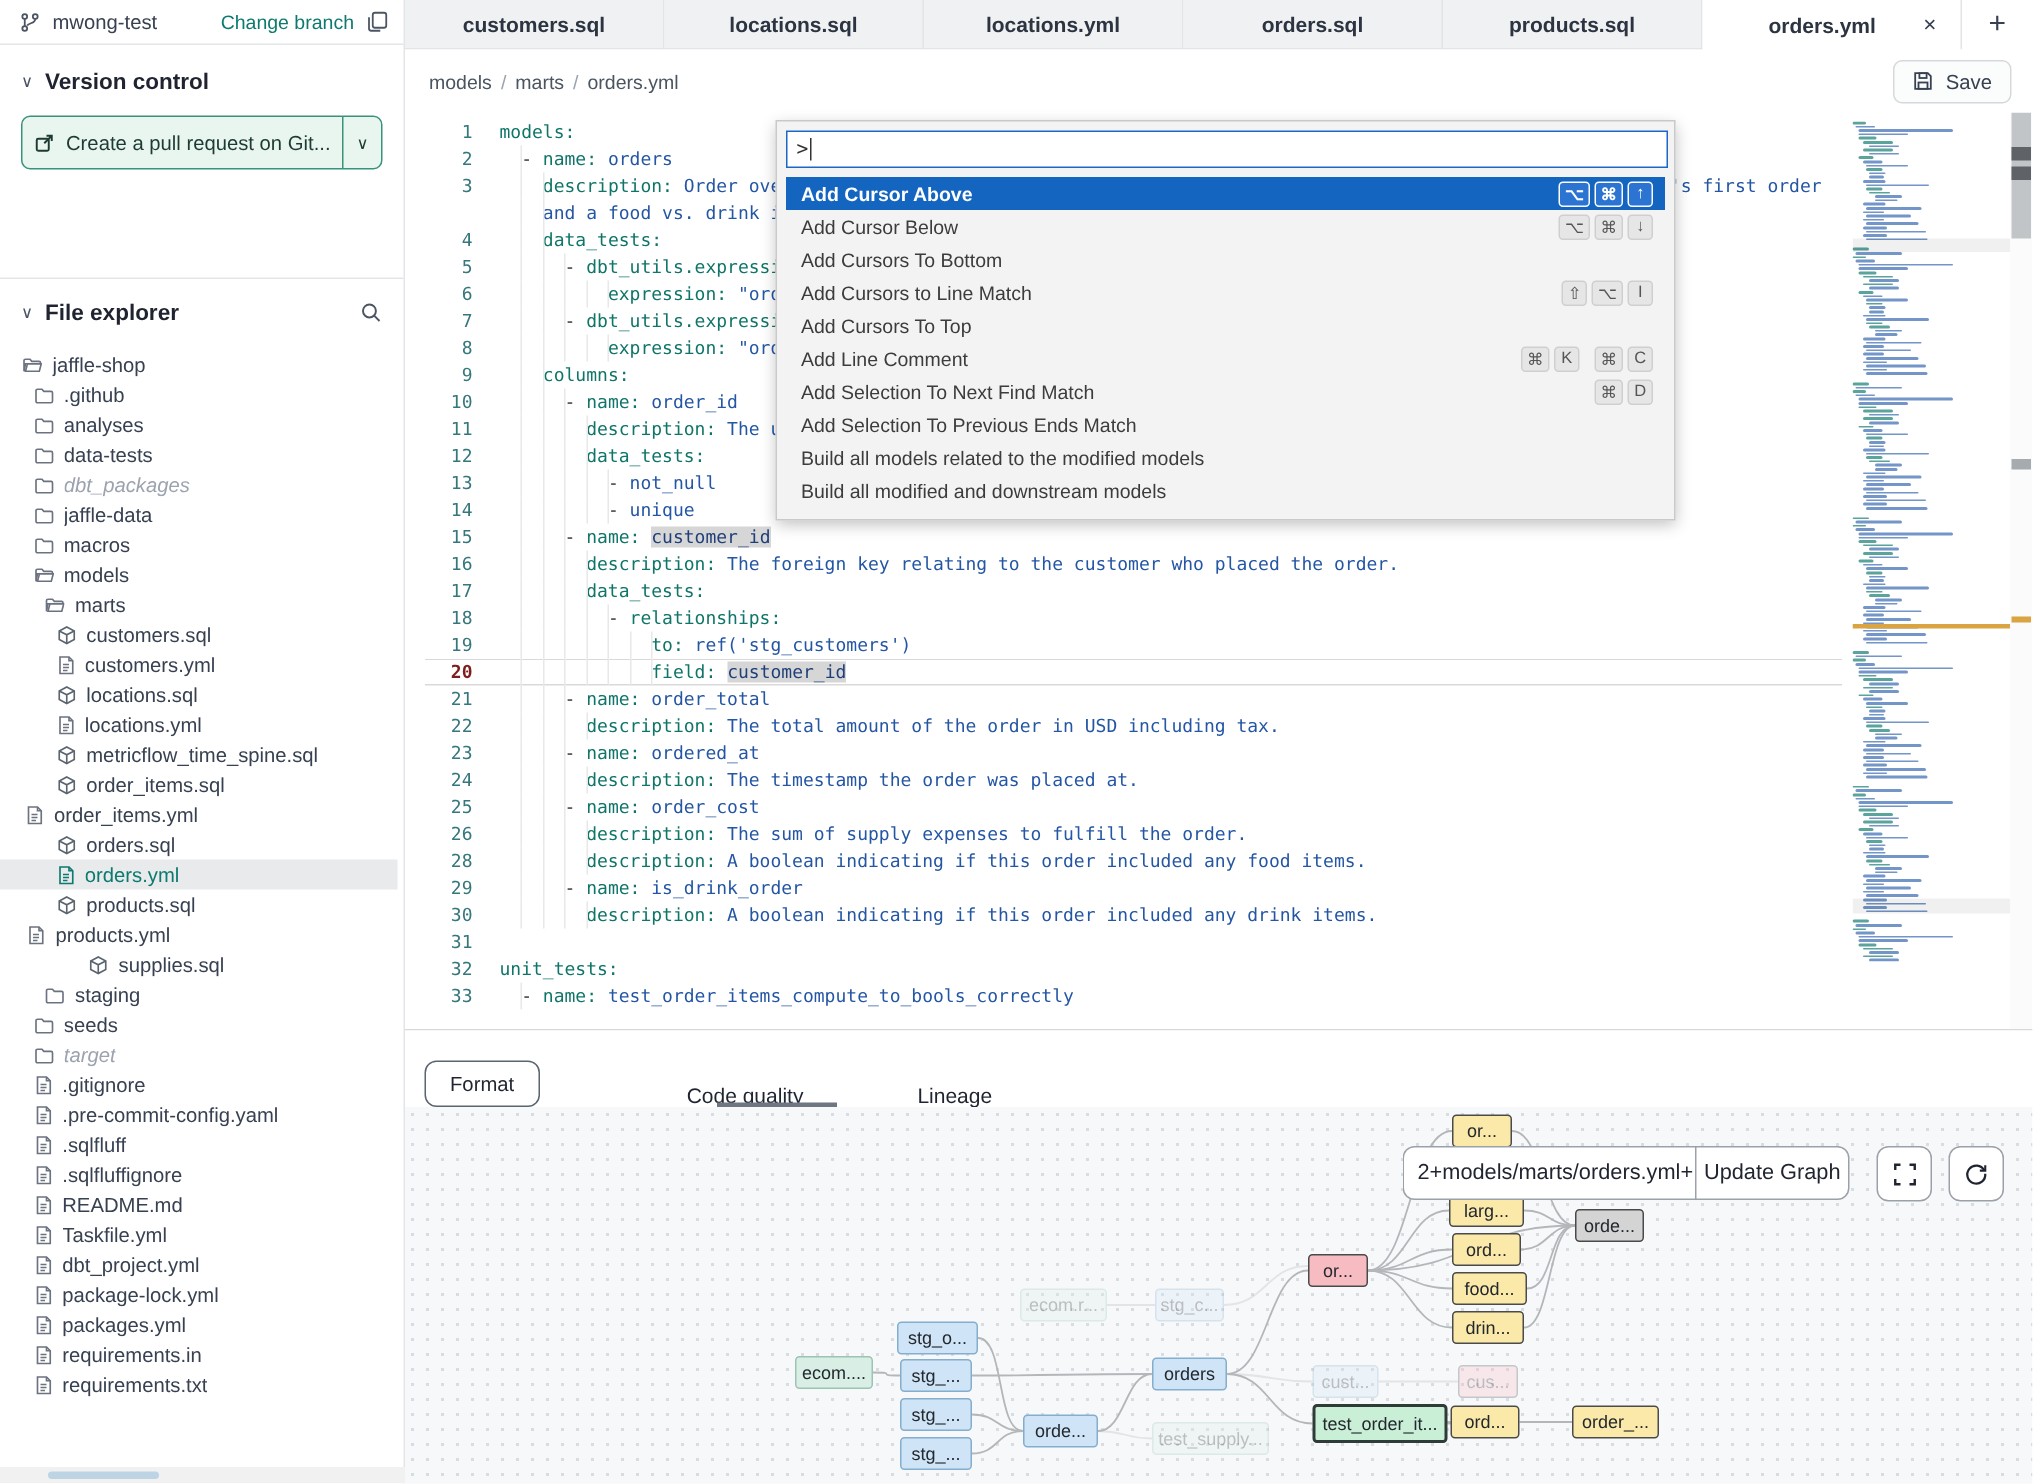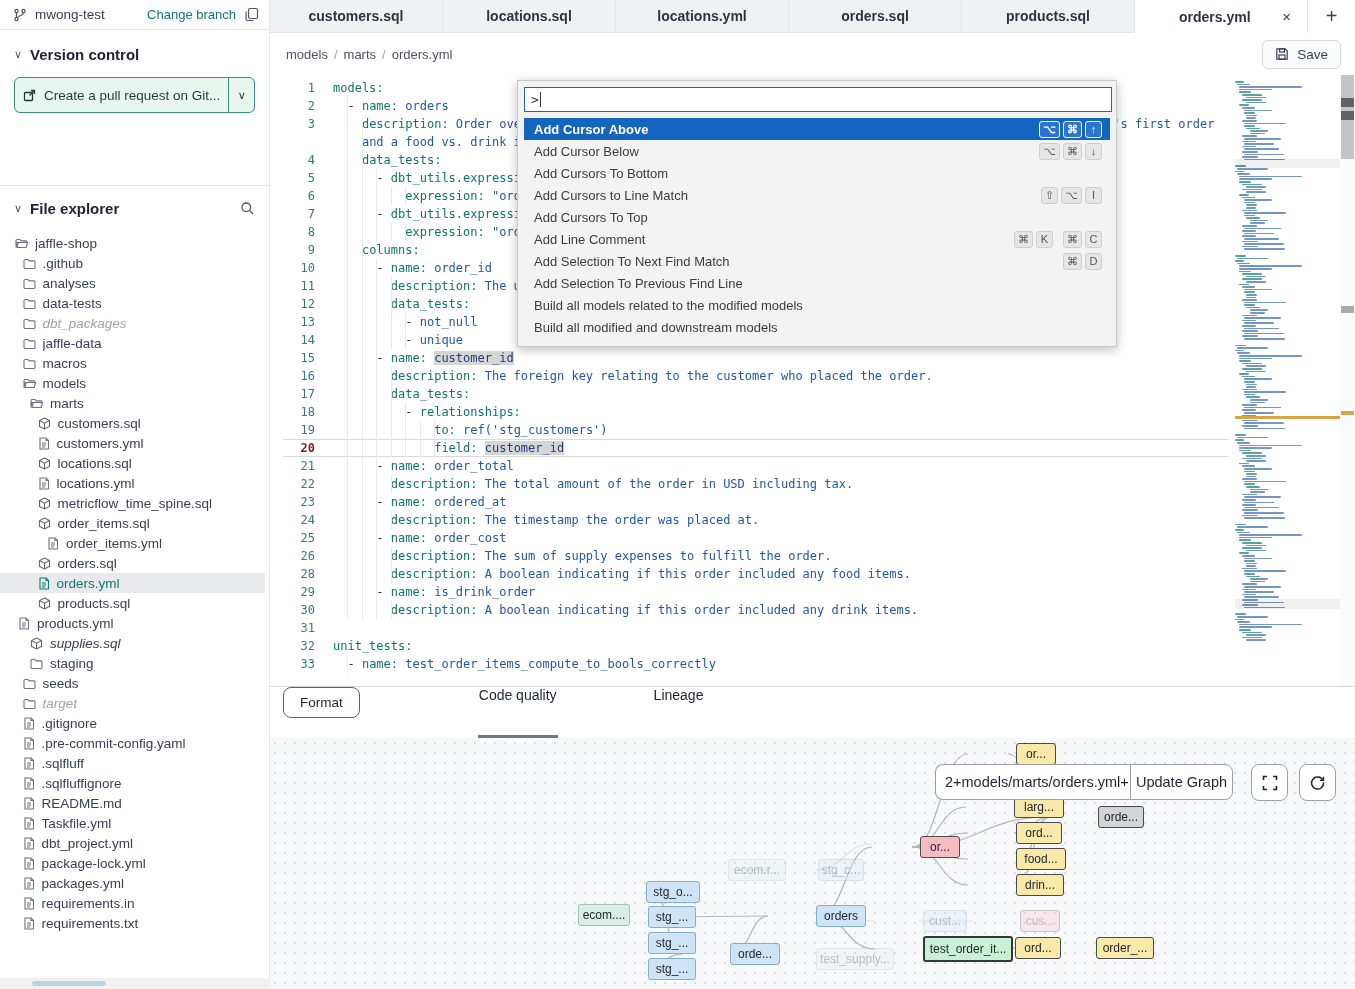--- a/index.html
+++ b/index.html
@@ -97,34 +97,34 @@
   .keys { margin-left:auto; display:flex; gap:10px; }
   .kgroup { display:flex; gap:3px; }
   .kbd { min-width:17px; height:17px; padding:0 3px; border-radius:3px; background:#e6e6e6;
     border:1px solid #cfcfcf; color:#555; font-size:11px; display:flex; align-items:center;
     justify-content:center; }
   .pal-item.sel .kbd { background:#2b74d1; border-color:#ffffff; color:#fff; }
 
   
   .bottom { position:absolute; left:0; top:686px; width:1085px; height:303px;
     border-top:1px solid #d6d9dc; background:#fff; }
-  .bottom-head { position:relative; height:51px; display:flex; align-items:flex-start; background:#fff;gap:21px; }
+  .bottom-head { position:relative; height:51px; display:flex; align-items:flex-end; background:#fff; }
   .format-btn { margin-left:13px; height:31px; padding:0 16px; border:1px solid #5b6570;
     border-radius:8px; background:#fff; font-size:13.5px; color:#1f2430; cursor:pointer; }
   .b-tab { font-size:14px; color:#1f2430; cursor:pointer; padding:0 8px; }
   .b-tab.first { margin-left:90px; }
   .b-tab.second { margin-left:60px; }
   .b-underline { position:absolute; left:208px; bottom:0; width:80px; height:3px; background:#6e7681; }
   .canvas { position:relative; width:1085px; height:252px; background:#f7f8fa;
     background-image:radial-gradient(#d9dde1 1px, transparent 1px); background-size:10px 10px;
     overflow:hidden; }
   .edges { position:absolute; left:0; top:0; }
   .gnode { position:absolute; height:22px; border:1px solid #50565c; border-radius:3px;
     display:flex; align-items:center; justify-content:center; font-size:12px; color:#23282e;
-    white-space:nowrap; overflow:hidden; padding:0 4px; cursor:pointer; z-index:5;margin-left:48px; }
+    white-space:nowrap; overflow:hidden; padding:0 4px; cursor:pointer; z-index:5; }
   .gc-blue { background:#cfe4f6; border-color:#84aecd; }
   .gc-yellow { background:#fbe9a9; border-color:#4a4a4a; }
   .gc-pink { background:#f7bcc2; border-color:#4a4a4a; }
   .gc-gray { background:#d4d4d4; border-color:#4a4a4a; }
   .gc-mint { background:#d9efe6; border-color:#9cc3b4; }
   .gc-green { background:#c9f0d6; border-color:#2f3b36; border-width:2px; height:26px; }
   .gnode.faded { opacity:.28; }
   .g-toolbar { position:absolute; left:665px; top:26px; display:flex; z-index:20; }
   .g-input { width:195px; height:36px; background:#fff; border:1px solid #9aa1a8;
     border-right:none; border-radius:8px 0 0 8px; font-size:14.5px; color:#1f2430;
@@ -316,21 +316,21 @@
           </div>
           <div class="trow" style="padding-left: 37.5px;">
             <span class="icon">
               <svg width="13" height="13" viewBox="0 0 13 13" fill="none" stroke="#5b6570" stroke-width="1.1">
                 <path d="M6.5 1 L11.5 3.6 V9.4 L6.5 12 L1.5 9.4 V3.6 Z"></path>
                 <path d="M1.5 3.6 L6.5 6.2 L11.5 3.6 M6.5 6.2 V12"></path>
               </svg>
             </span>
             <span class="lbl">order_items.sql</span>
           </div>
-          <div class="trow" style="padding-left: 47px; text-align: right;">
+          <div class="trow" style="padding-left: 17px; text-align: right;">
             <span class="icon">
               <svg width="12" height="13" viewBox="0 0 12 13" fill="none" stroke="#6b7280" stroke-width="1.1">
                 <path d="M2 1 h6 l2.5 2.5 v8.5 h-8.5 z"></path>
                 <path d="M8 1 v2.5 h2.5"></path>
                 <path d="M4 6 h4 M4 8 h4 M4 10 h3"></path>
               </svg>
             </span>
             <span class="lbl">order_items.yml</span>
           </div>
           <div class="trow" style="padding-left: 37.5px;">
@@ -364,21 +364,21 @@
           <div class="trow" style="padding-left: 18px;">
             <span class="icon">
               <svg width="12" height="13" viewBox="0 0 12 13" fill="none" stroke="#6b7280" stroke-width="1.1">
                 <path d="M2 1 h6 l2.5 2.5 v8.5 h-8.5 z"></path>
                 <path d="M8 1 v2.5 h2.5"></path>
                 <path d="M4 6 h4 M4 8 h4 M4 10 h3"></path>
               </svg>
             </span>
             <span class="lbl">products.yml</span>
           </div>
-          <div class="trow" style="padding-left: 30px; font-style: italic;">
+          <div class="trow" style="padding-left: 59px;">
             <span class="icon">
               <svg width="13" height="13" viewBox="0 0 13 13" fill="none" stroke="#5b6570" stroke-width="1.1">
                 <path d="M6.5 1 L11.5 3.6 V9.4 L6.5 12 L1.5 9.4 V3.6 Z"></path>
                 <path d="M1.5 3.6 L6.5 6.2 L11.5 3.6 M6.5 6.2 V12"></path>
               </svg>
             </span>
             <span class="lbl">supplies.sql</span>
           </div>
           <div class="trow" style="padding-left: 30px;">
             <span class="icon">
@@ -962,21 +962,21 @@
         <div class="pal-item">
           <span>Add Selection To Next Find Match</span>
           <span class="keys">
             <span class="kgroup">
               <span class="kbd">⌘</span>
               <span class="kbd">D</span>
             </span>
           </span>
         </div>
         <div class="pal-item">
-          <span>Add Selection To Previous Find Line</span>
+          <span>Add Selection To Previous Ends Match</span>
         </div>
         <div class="pal-item">
           <span>Build all models related to the modified models</span>
         </div>
         <div class="pal-item">
           <span>Build all modified and downstream models</span>
         </div>
       </div>
   </div>
 

